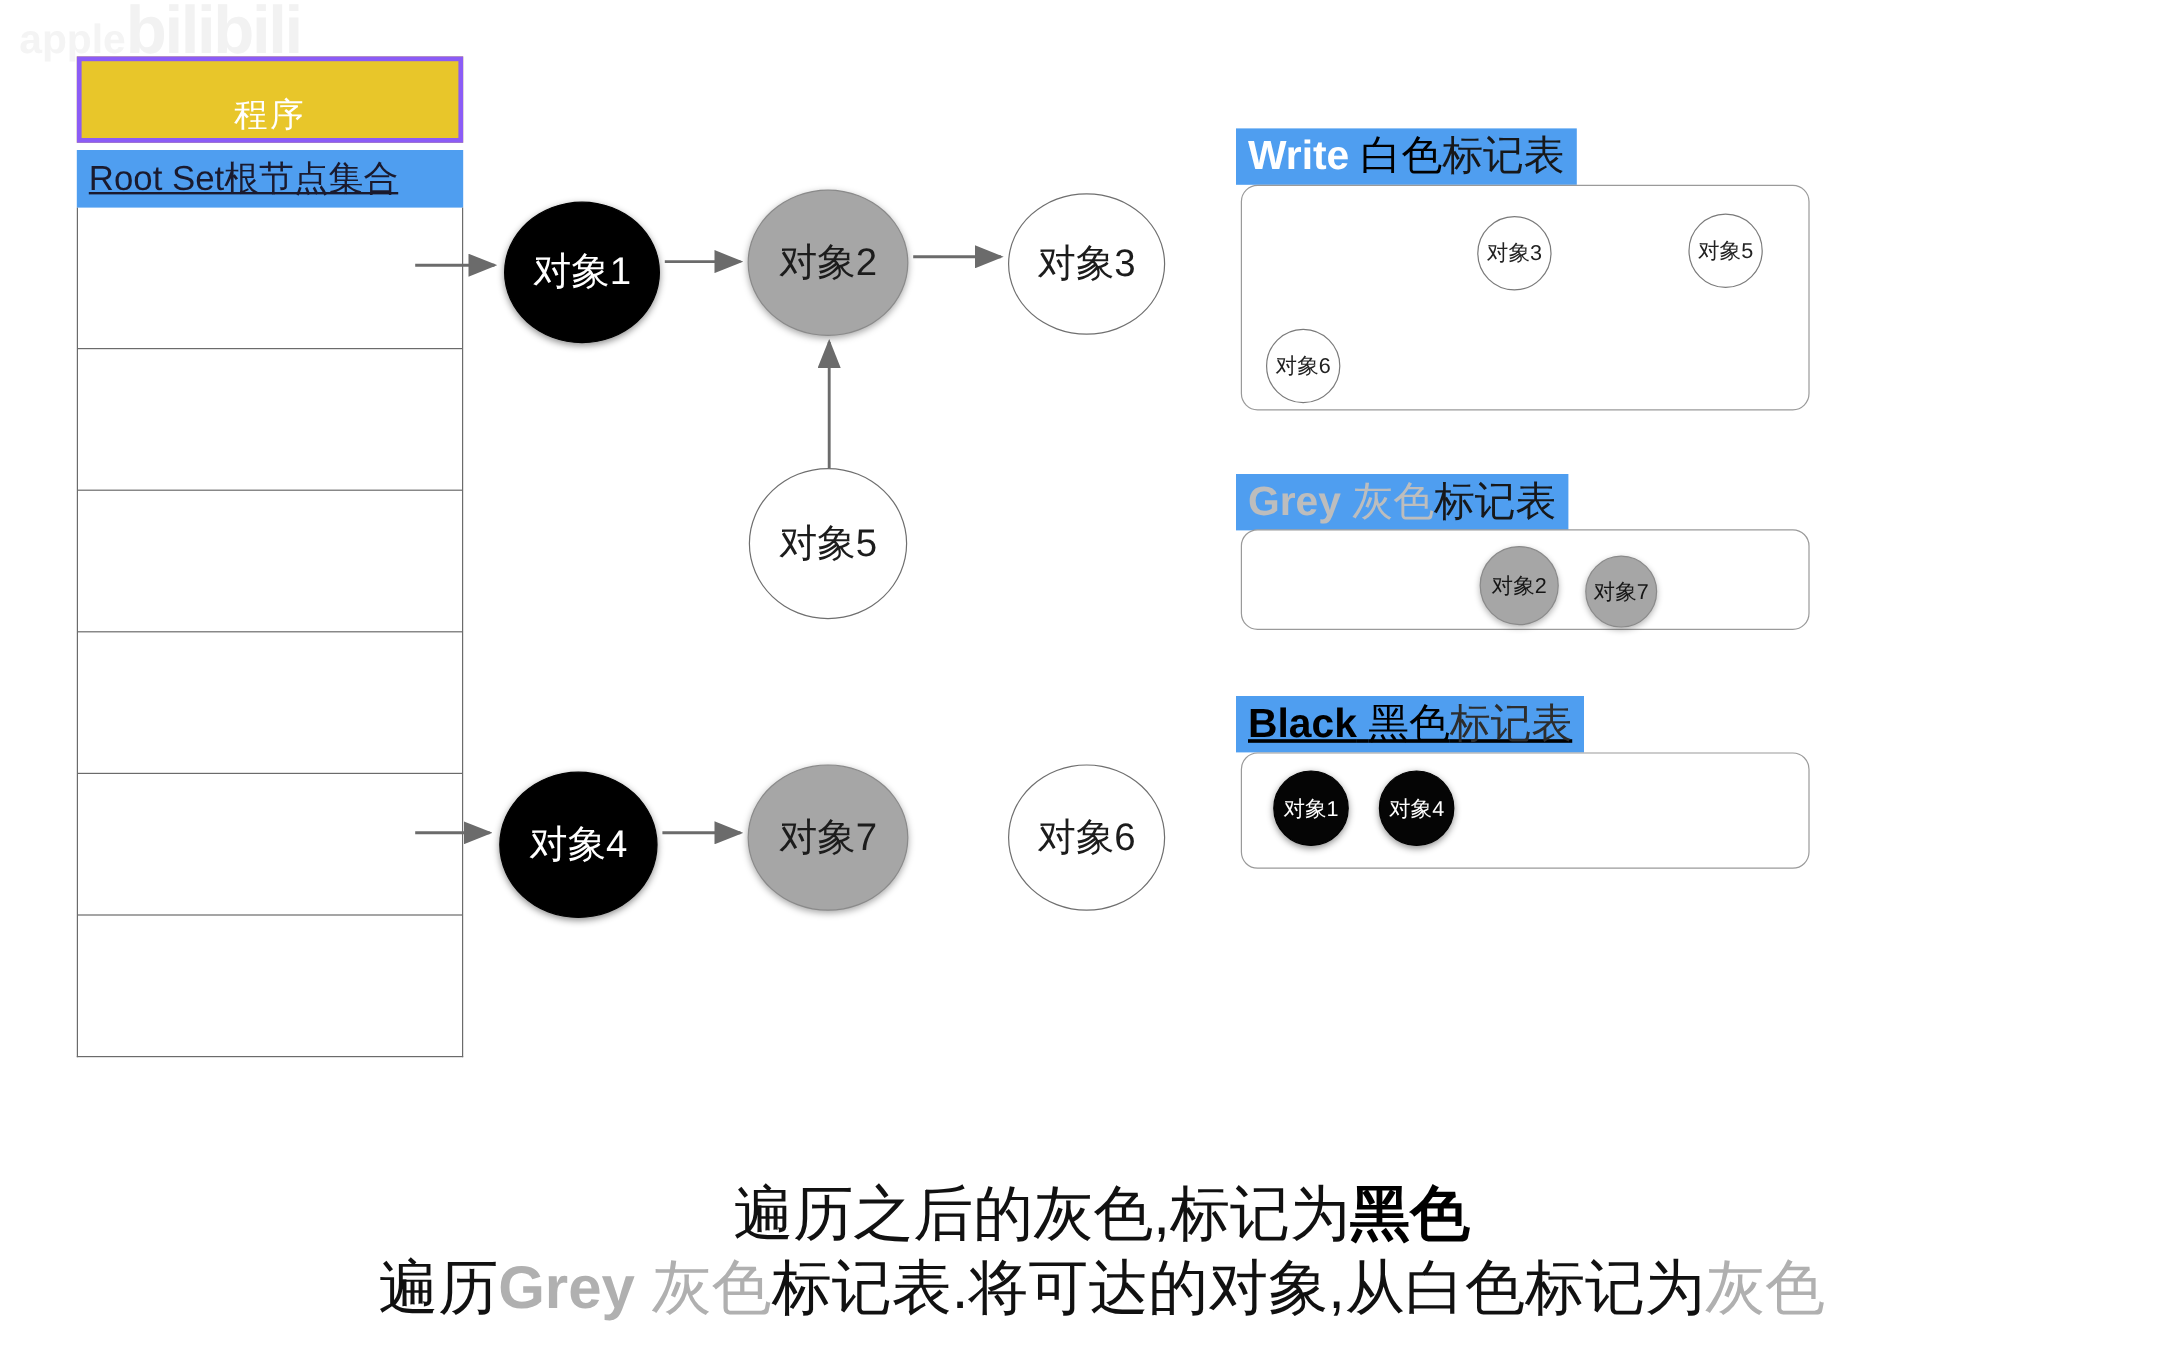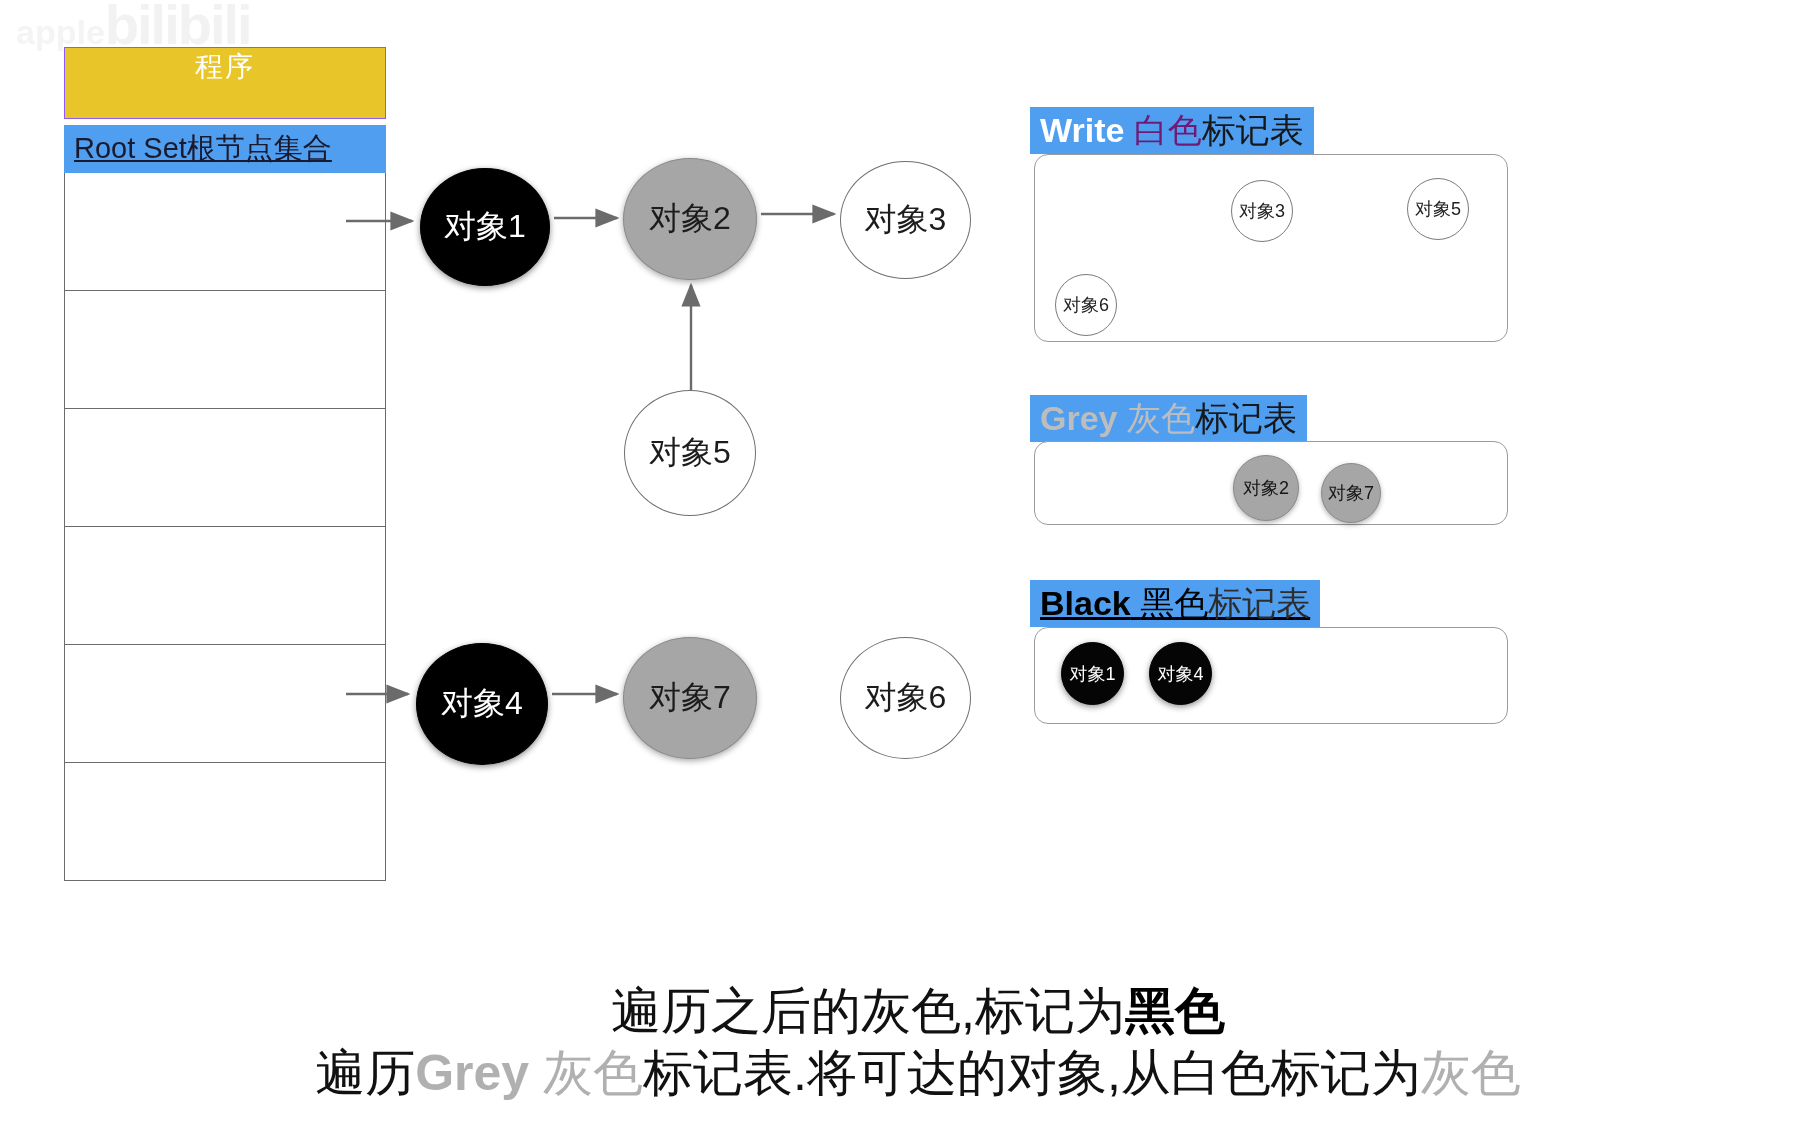--- a/index.html
+++ b/index.html
@@ -27,23 +27,23 @@
     z-index:5;
   }
   .watermark .wm-small{font-size:34px;letter-spacing:0px;color:#f4f4f4;}
 
   
   .program-box{
     position:absolute;
     left:48px;top:47px;
     width:322px;height:72px;
     background:#e8c62a;
-    border:1px solid #8b5cf6;
-    box-sizing:border-box;
-    display:flex;align-items:flex-start;justify-content:center;
+    border:4px solid #8b5cf6;
+    box-sizing:border-box;
+    display:flex;align-items:flex-end;justify-content:center;
     color:#ffffff;
     font-size:28px;
     letter-spacing:2px;
   }
   .rootset-header{
     position:absolute;
     left:48px;top:125px;
     width:322px;height:48px;
     background:#4f9ef0;
     box-sizing:border-box;
@@ -203,21 +203,21 @@
         <span>对象7</span>
       </div>
       <div class="node white" style="left: 824px; top: 637px; width: 131px; height: 122px;">
         <span>对象6</span>
       </div>
     </div>
 
   <div class="panel-title" style="left:1014px;top:107px;">
     <span class="pt-strong" style="color:#ffffff;">Write</span>
       <span style="color:#ffffff;">&nbsp;</span>
-      <span style="color:#701a75;">白色</span>
+      <span style="color:#000000;">白色</span>
       <span style="color:#17181a;">标记表</span>
   </div>
   <div class="panel-box" style="left:1018px;top:154px;width:474px;height:188px;">
     <div id="white-list-items" style="position:relative;width:100%;height:100%;">
         <div class="mini white" style="left: 196px; top: 25px; width: 62px; height: 62px;">
           <span>对象3</span>
         </div>
         <div class="mini white" style="left: 372px; top: 23px; width: 62px; height: 62px;">
           <span>对象5</span>
         </div>

